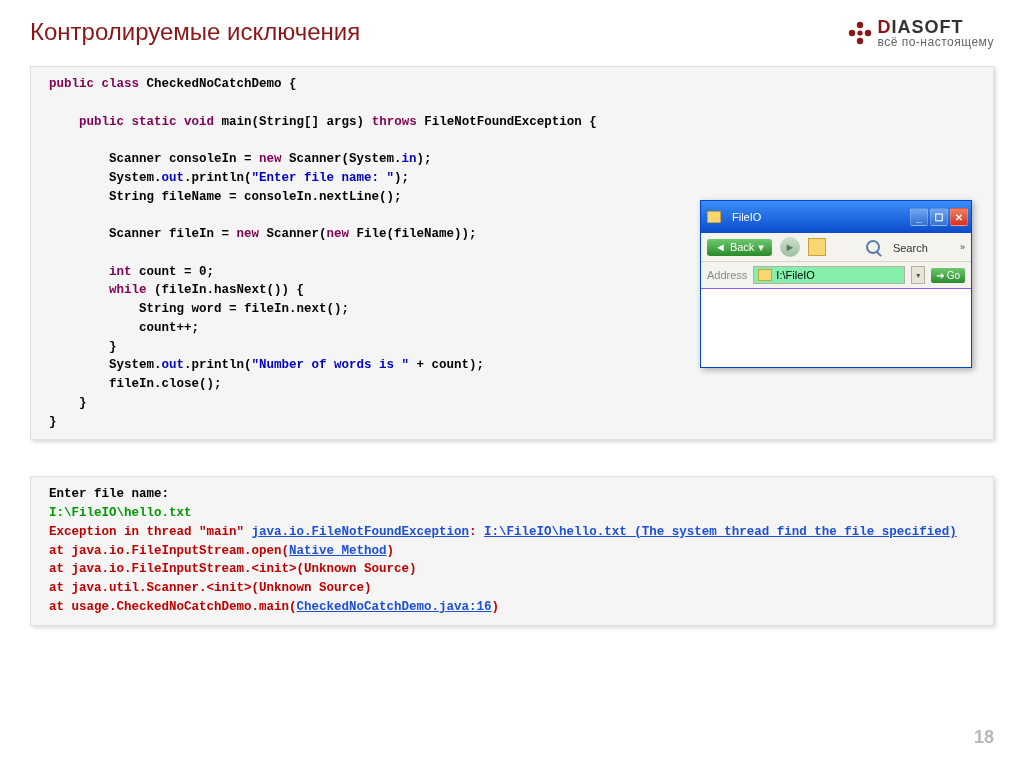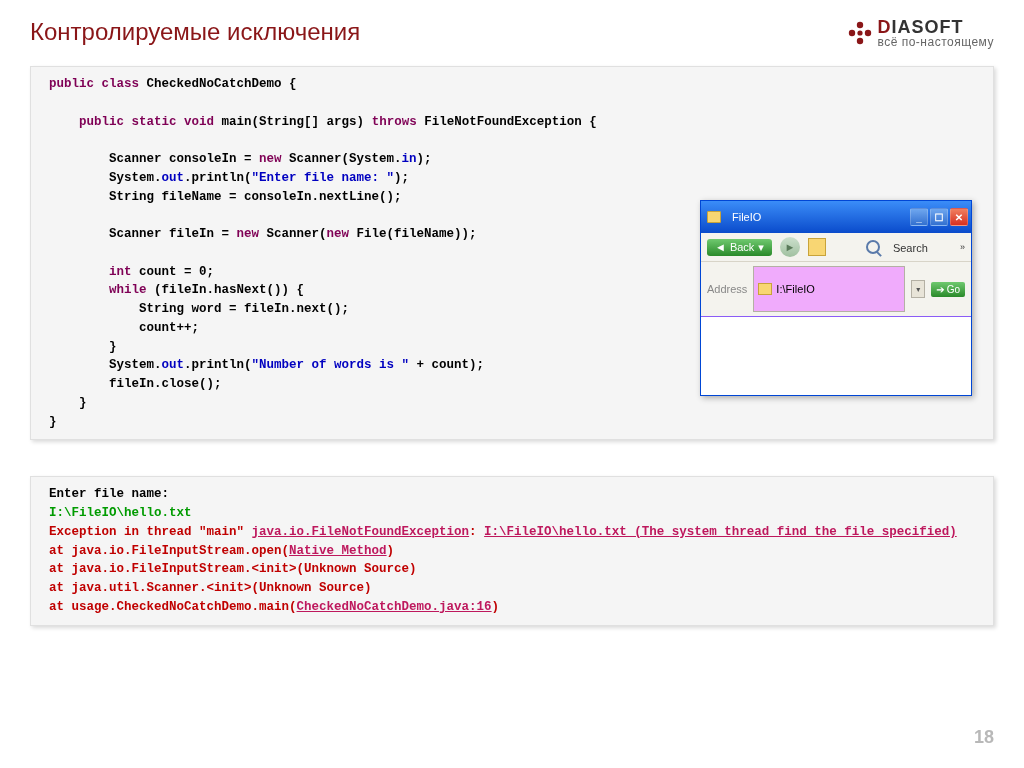--- a/index.html
+++ b/index.html
@@ -56,21 +56,21 @@
   .output-panel { margin-top: 36px; white-space: pre-wrap; }
 
   .kw { color: #7f0055; font-weight: bold; }
   .str { color: #0000c0; }
   .static-ref { color: #0000c0; }
   .txt { color: #000; }
 
   .prompt { color: #000; }
   .input { color: #009b00; }
   .err { color: #c00000; }
-  .err-link { color: #be185d; text-decoration: underline; }
+  .err-link { color: #1d4ed8; text-decoration: underline; }
 
   .page-num {
     position: absolute;
     bottom: 20px;
     right: 30px;
     color: #b8b8b8;
     font-size: 18px;
     font-weight: bold;
     margin-left: 41px;
   }
@@ -149,22 +149,22 @@
   .chev { margin-left: auto; font-size: 9px; color: #333; }
 
   .xp-address {
     background: #f4f3ee;
     border-bottom: 1px solid #8b5cf6;
     padding: 4px 6px;
     display: flex; align-items: center; gap: 6px;
   }
   .addr-label { color: #888; }
   .addr-field {
-    flex: 1; background: #f0abfc; border: 1px solid #b4b0a4;
-    padding: 16px 4px; display: flex; align-items: center; gap: 4px;
+    flex: 1; background: #86efac; border: 1px solid #b4b0a4;
+    padding: 2px 4px; display: flex; align-items: center; gap: 4px;
   }
   .addr-field .folder-ico { width: 14px; height: 12px; background: #f8d673; border: 1px solid #c8a33a; }
   .addr-drop { width: 14px; height: 18px; background: #e8e4d8; border: 1px solid #b4b0a4; display: flex; align-items: center; justify-content: center; font-size: 8px; color: #555; }
   .go-btn {
     background: linear-gradient(#6fc96f,#2a8a2a); color: #fff;
     padding: 2px 5px; border-radius: 2px; font-size: 10px;
     display: flex; align-items: center; gap: 2px;
   }
   .xp-body { background: #fff; height: 78px; }
 </style>

